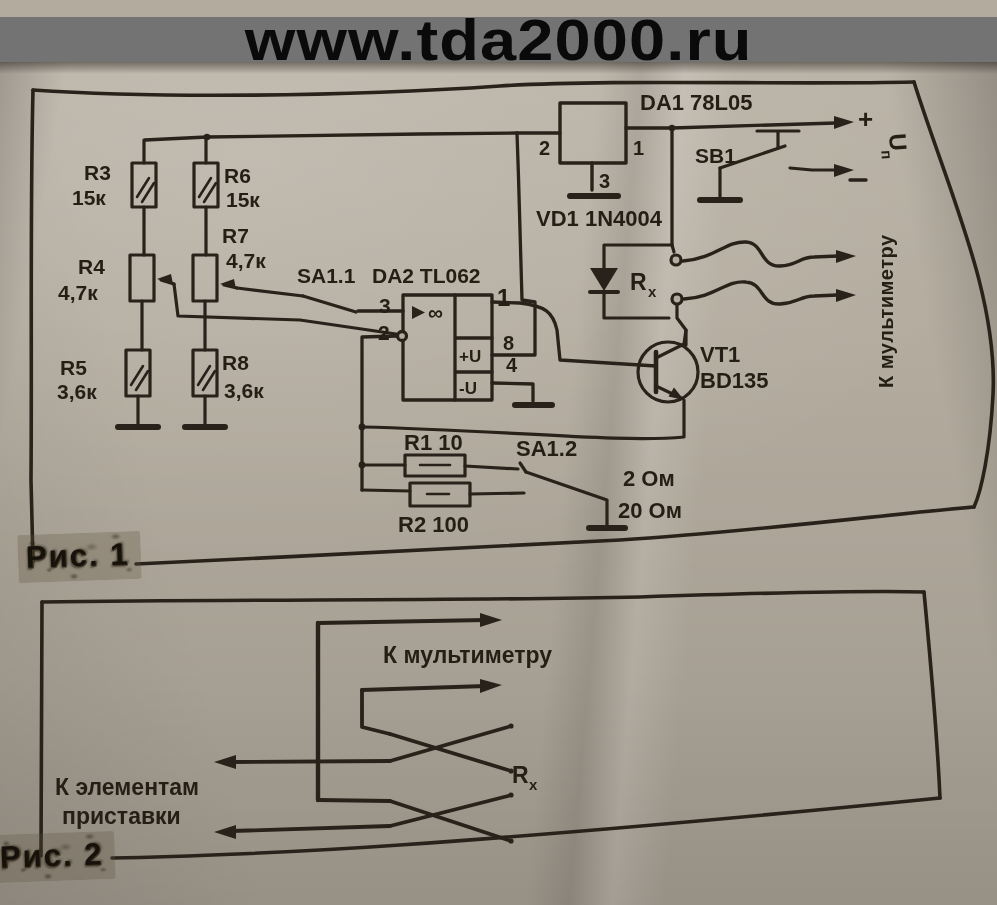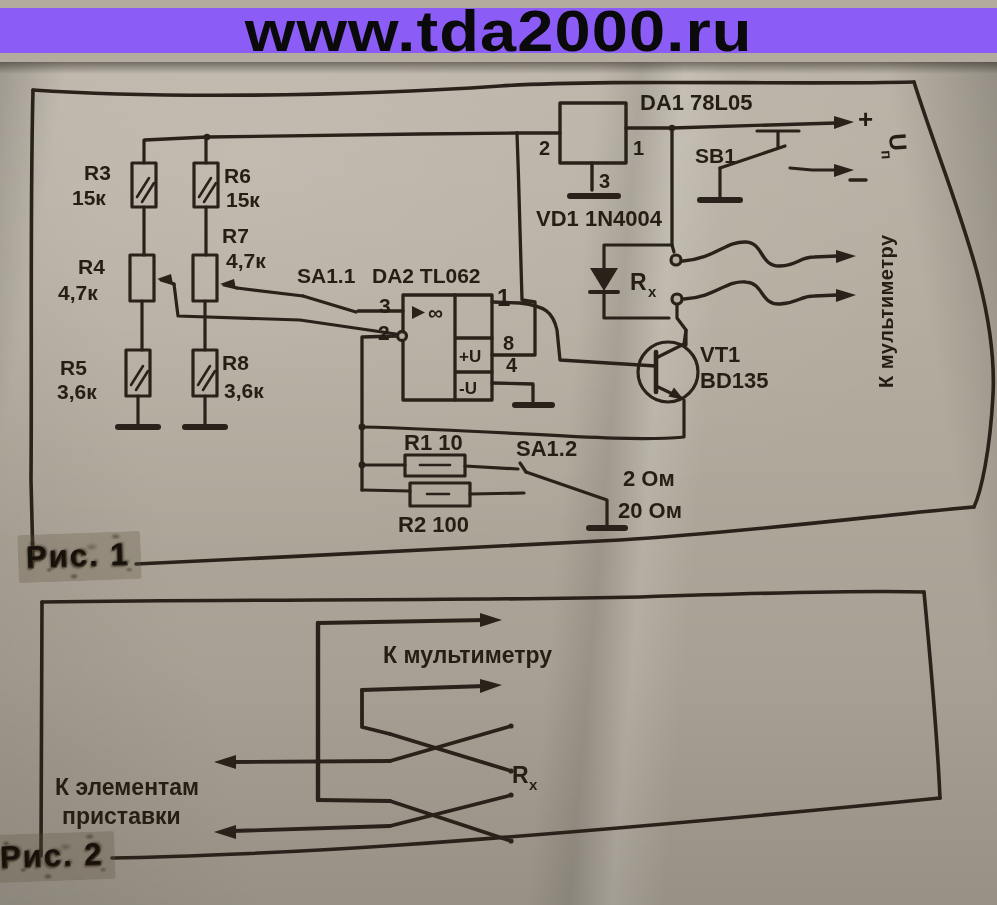--- a/index.html
+++ b/index.html
@@ -1,19 +1,19 @@
 <!DOCTYPE html>
 <html><head>
 <meta charset="utf-8">
 <style>
   html,body{margin:0;padding:0;background:#6b6458;}
   .stage{position:relative;width:997px;height:905px;overflow:hidden;
          font-family:"Liberation Sans",sans-serif;background:#b3ab9e;}
   
-  .banner{position:absolute;left:0;top:8px;width:997px;height:45px;background:#8b5cf6;
+  .banner{position:absolute;left:0;top:17px;width:997px;height:45px;background:#737373;
           display:flex;align-items:center;justify-content:center;z-index:5;}
   .banner span{font-weight:700;font-size:58px;color:#0a0a0a;letter-spacing:1px;
                transform:scaleX(1.12);white-space:nowrap;line-height:1;}
   .banner-shadow{position:absolute;left:0;top:62px;width:997px;height:12px;z-index:4;
           background:linear-gradient(180deg,rgba(20,16,10,.45),rgba(20,16,10,0));}
   
   .paper{position:absolute;left:0;top:62px;width:997px;height:843px;
     background:
       linear-gradient(100deg, rgba(0,0,0,.16) 0%, rgba(0,0,0,0) 6%),
       linear-gradient(260deg, rgba(0,0,0,.20) 0%, rgba(0,0,0,0) 10%),

